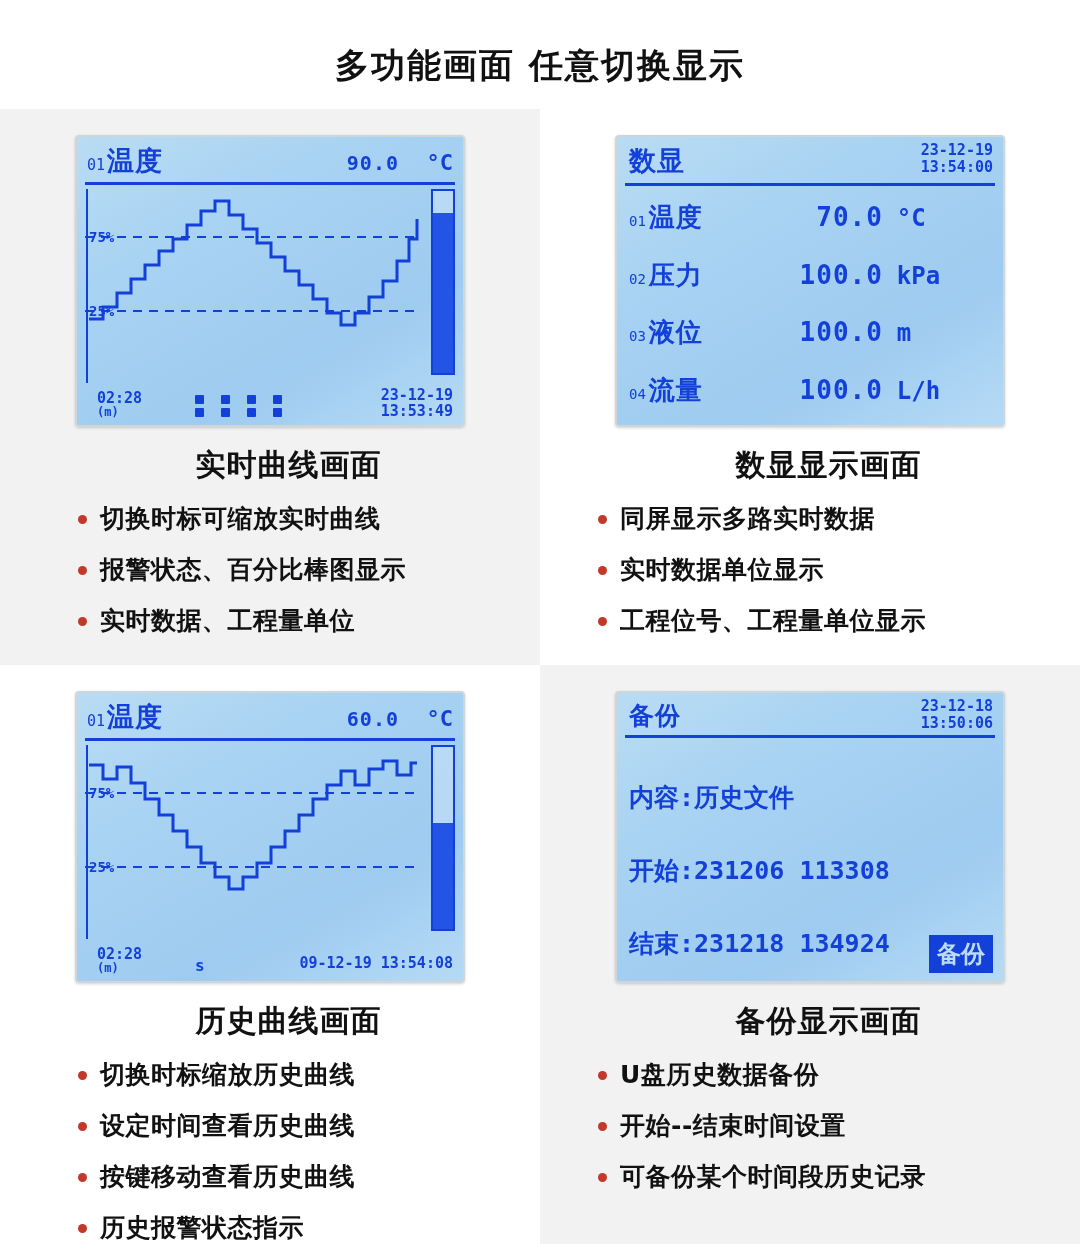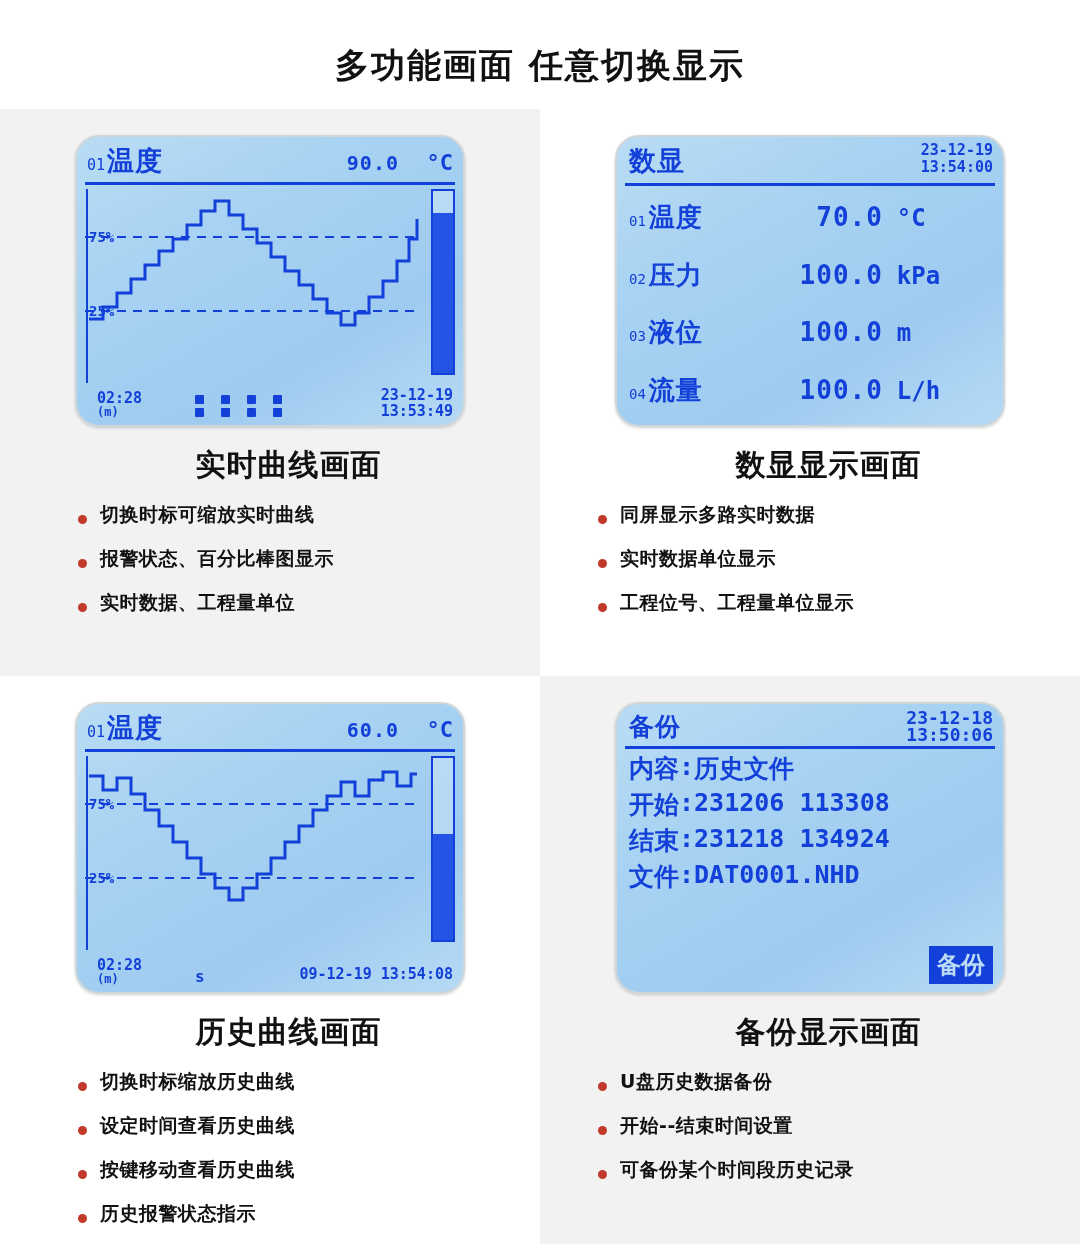--- a/index.html
+++ b/index.html
@@ -36,21 +36,21 @@
   }
   .cell.r1c1 { background:#f2f2f2; }
   .cell.r1c2 { background:#ffffff; }
   .cell.r2c1 { background:#ffffff; }
   .cell.r2c2 { background:#f2f2f2; }
 
   
   .lcd {
     width: 390px;
     height: 292px;
-    border-radius: 24px;
+    border-radius: 4px;
     background: linear-gradient(150deg,#b9dcf4 0%, #a7d2f2 35%, #9ecbf0 70%, #b6daf5 100%);
     border: 2px solid #cfd6da;
     box-shadow: 0 1px 3px rgba(0,0,0,.18);
     position: relative;
     overflow: hidden;
     font-family: "DejaVu Sans Mono", "Liberation Mono", monospace;
     color: #1340d8;
   }
   .lcd .inner { position:absolute; inset:0; }
 
@@ -97,24 +97,24 @@
   .dig-row { display:flex; align-items:baseline; }
   .dig-idx { font-size:14px; line-height:1; }
   .dig-name { font-size:26px; font-weight:bold; margin-left:3px; width:104px;
               font-family:"DejaVu Sans","Liberation Sans",sans-serif; letter-spacing:1px;}
   .dig-val { font-size:26px; font-weight:bold; width:130px; text-align:right; letter-spacing:1px;}
   .dig-unit { font-size:24px; font-weight:bold; margin-left:14px; }
 
   
   .bk-title { position:absolute; left:12px; top:6px; font-size:25px; font-weight:bold;
               font-family:"DejaVu Sans","Liberation Sans",sans-serif; letter-spacing:1px;}
-  .bk-clock { position:absolute; right:10px; top:5px; text-align:right; font-size:18px; font-weight:bold; line-height:17px;}
+  .bk-clock { position:absolute; right:10px; top:5px; text-align:right; font-size:15px; font-weight:bold; line-height:17px;}
   .bk-line { position:absolute; left:8px; right:8px; top:42px; height:3px; background:#1340d8; }
   .bk-rows { position:absolute; left:12px; right:10px; top:48px; }
-  .bk-row { display:flex; align-items:flex-start; margin-bottom:3px; }
+  .bk-row { display:flex; align-items:center; margin-bottom:3px;margin-top:40px; }
   .bk-label { font-size:25px; font-weight:bold; font-family:"DejaVu Sans","Liberation Sans",sans-serif; }
   .bk-colon { font-size:25px; font-weight:bold; }
   .bk-value { font-size:25px; font-weight:bold; letter-spacing:0px; }
   .bk-btn {
     position:absolute; right:10px; bottom:8px;
     background:#1340d8; color:#bcdcf5; font-size:24px; font-weight:bold;
     padding:1px 6px; font-family:"DejaVu Sans","Liberation Sans",sans-serif;
     border:2px solid #1340d8;
   }
 
@@ -129,21 +129,21 @@
     margin-left:37px;
   }
   ul.feats {
     list-style: none;
     margin-top: 16px;
     align-self: flex-start;
     padding-left: 54px;
   }
   ul.feats li {
     position: relative;
-    font-size: 19px;
+    font-size: 25px;
     color: #111;
     font-weight: bold;
     margin-bottom: 18px;
     padding-left: 22px;
     letter-spacing: .5px;
     font-family:"DejaVu Sans","Liberation Sans",sans-serif;
   }
   ul.feats li::before {
     content: "";
     position: absolute;

